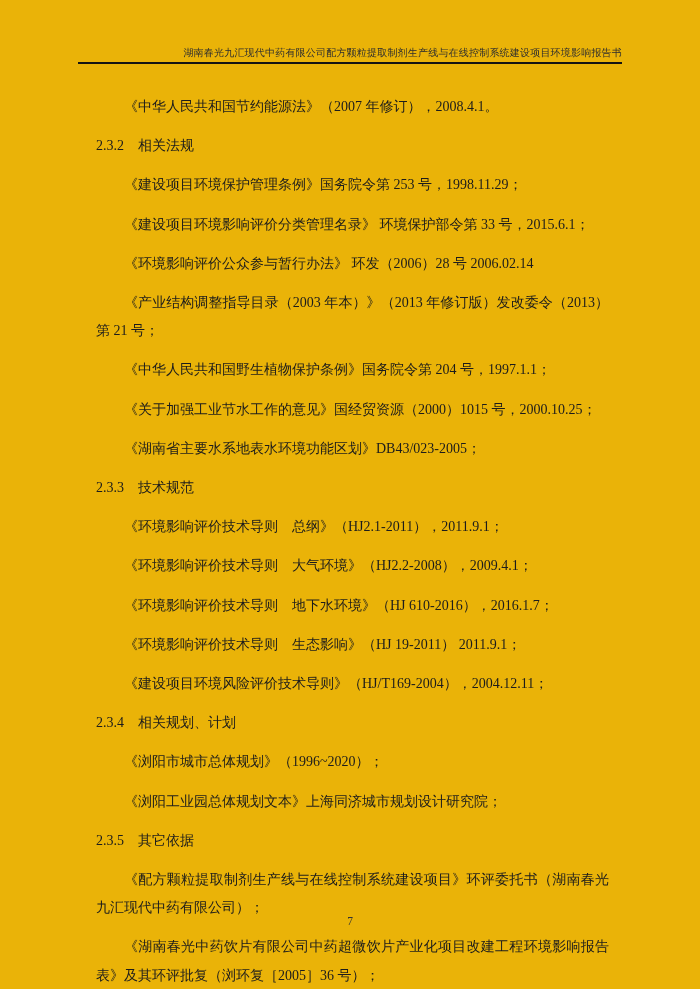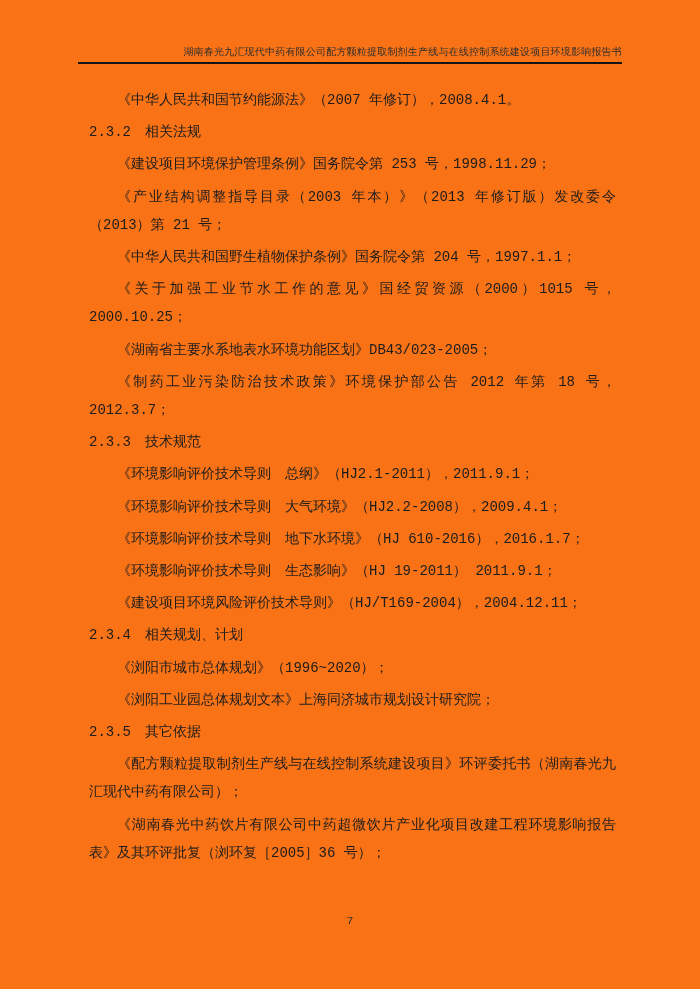--- a/index.html
+++ b/index.html
@@ -1,21 +1,21 @@
 <!DOCTYPE html>
 <html><head>
 <meta charset="utf-8">
 <style>
   html, body { margin: 0; padding: 0; background: #ffffff; }
   .page {
     position: relative;
     width: 700px;
     height: 989px;
-    background: #f97316;
-    font-family: Liberation Mono, monospace;
+    background: #eab308;
+    font-family: Liberation Serif, serif;
     color: #1c1c1c;
     overflow: hidden;
   }
   .header { position: absolute; top: 0; left: 78px; right: 78px; }
   .header-title {
     padding-top: 46px;
     text-align: right;
     font-size: 10px;
     line-height: 14px;
     color: #2e2e2e;
@@ -26,44 +26,45 @@
   .doc-body {
     position: absolute;
     top: 82px;
     left: 85px;
     right: 80px;
     font-size: 14px;
     line-height: 28.2px;
     text-align: justify;
     text-justify: inter-ideograph;
   }
-  .doc-body p { margin: 4px; padding: 0; }
+  .doc-body p { margin: 11px; padding: 0; }
   p.paragraph { text-indent: 2em; }
   p.heading { text-indent: 0; }
   .footer { position: absolute; top: 911px; left: 0; right: 0; text-align: center; }
   .page-number { font-size: 11.5px; line-height: 18px; color: #333; }
 </style>
 </head>
 <body>
 
 <div class="page">
   <div class="header">
     <div class="header-title">湖南春光九汇现代中药有限公司配方颗粒提取制剂生产线与在线控制系统建设项目环境影响报告书</div>
     <div class="header-rule"></div>
   </div>
 
   <div class="doc-body">
       <p class="paragraph">《中华人民共和国节约能源法》（2007 年修订），2008.4.1。</p>
       <p class="heading">2.3.2　相关法规</p>
       <p class="paragraph">《建设项目环境保护管理条例》国务院令第 253 号，1998.11.29；</p>
+      <p class="paragraph">《建设项目环境影响评价分类管理名录》 环境保护部令第 33 号，2015.6.1；</p>
+      <p class="paragraph">《环境影响评价公众参与暂行办法》 环发（2006）28 号 2006.02.14</p>
       <p class="paragraph">《产业结构调整指导目录（2003 年本）》（2013 年修订版）发改委令（2013）第 21 号；</p>
       <p class="paragraph">《中华人民共和国野生植物保护条例》国务院令第 204 号，1997.1.1；</p>
       <p class="paragraph">《关于加强工业节水工作的意见》国经贸资源（2000）1015 号，2000.10.25；</p>
       <p class="paragraph">《湖南省主要水系地表水环境功能区划》DB43/023-2005；</p>
-      <p class="paragraph">《制药工业污染防治技术政策》环境保护部公告 2012 年第 18 号，2012.3.7；</p>
       <p class="heading">2.3.3　技术规范</p>
       <p class="paragraph">《环境影响评价技术导则　总纲》（HJ2.1-2011），2011.9.1；</p>
       <p class="paragraph">《环境影响评价技术导则　大气环境》（HJ2.2-2008），2009.4.1；</p>
       <p class="paragraph">《环境影响评价技术导则　地下水环境》（HJ 610-2016），2016.1.7；</p>
       <p class="paragraph">《环境影响评价技术导则　生态影响》（HJ 19-2011） 2011.9.1；</p>
       <p class="paragraph">《建设项目环境风险评价技术导则》（HJ/T169-2004），2004.12.11；</p>
       <p class="heading">2.3.4　相关规划、计划</p>
       <p class="paragraph">《浏阳市城市总体规划》（1996~2020）；</p>
       <p class="paragraph">《浏阳工业园总体规划文本》上海同济城市规划设计研究院；</p>
       <p class="heading">2.3.5　其它依据</p>

